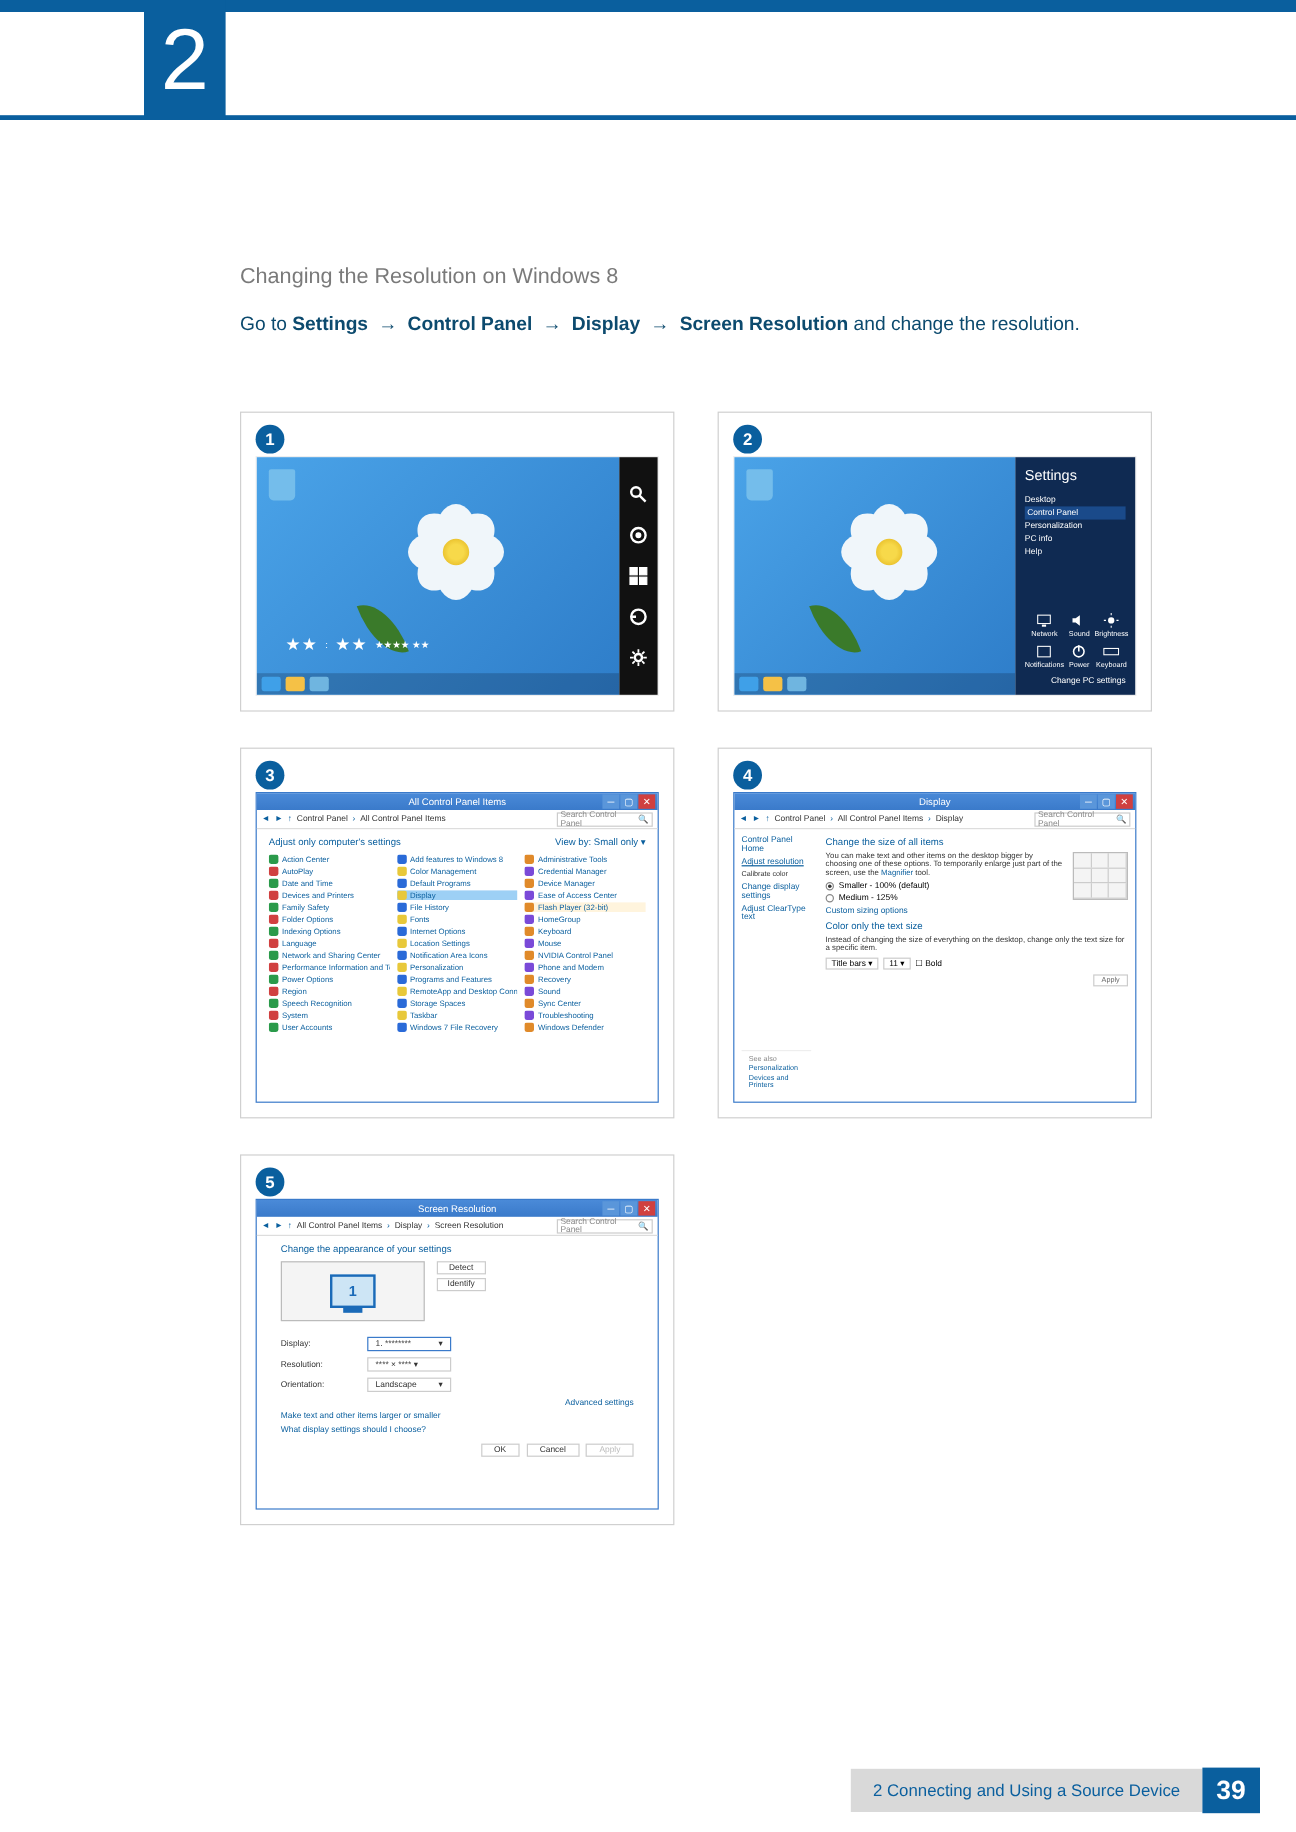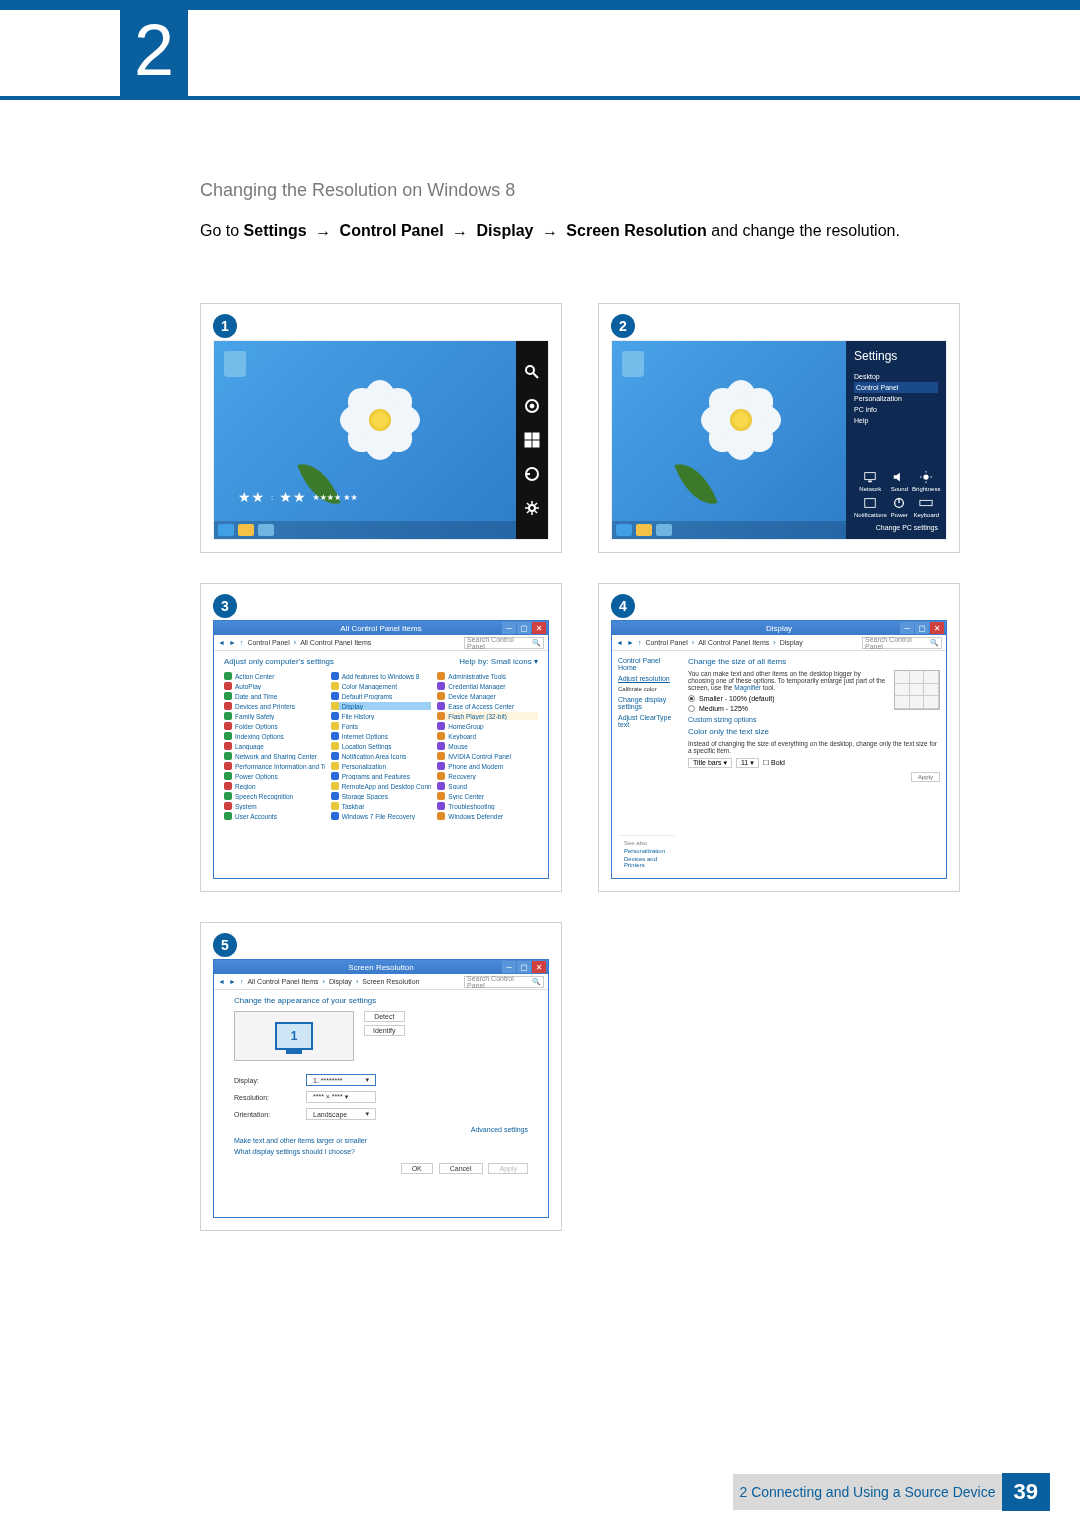--- a/index.html
+++ b/index.html
@@ -45,29 +45,30 @@
   }
   .page-title {
     margin-left: 90px;
     margin-top: 30px;
     color: #0a5f9e;
     font-size: 38px;
     font-weight: normal;
   }
   .content {
     padding: 80px 120px 20px 200px;
+    margin-top: 40px;
   }
   .subheading {
     color: #7a7a7a;
     font-size: 18px;
     margin-bottom: 18px;
     font-weight: normal;
   }
   .instruction {
-    color: #000000;
+    color: #0c4a6e;
     font-size: 16px;
     line-height: 1.5;
   }
   .instruction b { font-weight: bold; }
   .arrow { margin: 0 4px; }
 
   .grid {
     display: grid;
     grid-template-columns: 1fr 1fr;
     gap: 30px 36px;
@@ -395,21 +396,21 @@
     bottom: 16px;
     right: 30px;
     display: flex;
     align-items: center;
     gap: 0;
   }
   .footer-text {
     background: #d9d9d9;
     color: #0a5f9e;
     font-size: 14px;
-    padding: 10px 6px;
+    padding: 10px 18px;
   }
   .footer-num {
     background: #0a5f9e;
     color: #fff;
     font-size: 22px;
     font-weight: bold;
     padding: 6px 12px;
   }
 </style>
 </head>
@@ -579,21 +580,21 @@
             <span class="crumb">Control Panel</span> ›
             <span class="crumb">All Control Panel Items</span>
             <div class="search">
               <span>Search Control Panel</span>
                 <span>🔍</span>
             </div>
           </div>
           <div class="cp-body">
             <div class="adj">
               <span>Adjust only computer's settings</span>
-              <span class="view">Help by: Small icons ▾</span>
+              <span class="view">View by: Small only ▾</span>
             </div>
             <div class="cp-grid" id="cp-grid">
                 <div class="cp-item">
                   <span class="ic ic-g"></span>
                   <span>Action Center</span>
                 </div>
                 <div class="cp-item">
                   <span class="ic ic-b"></span>
                   <span>Add features to Windows 8</span>
                 </div>

